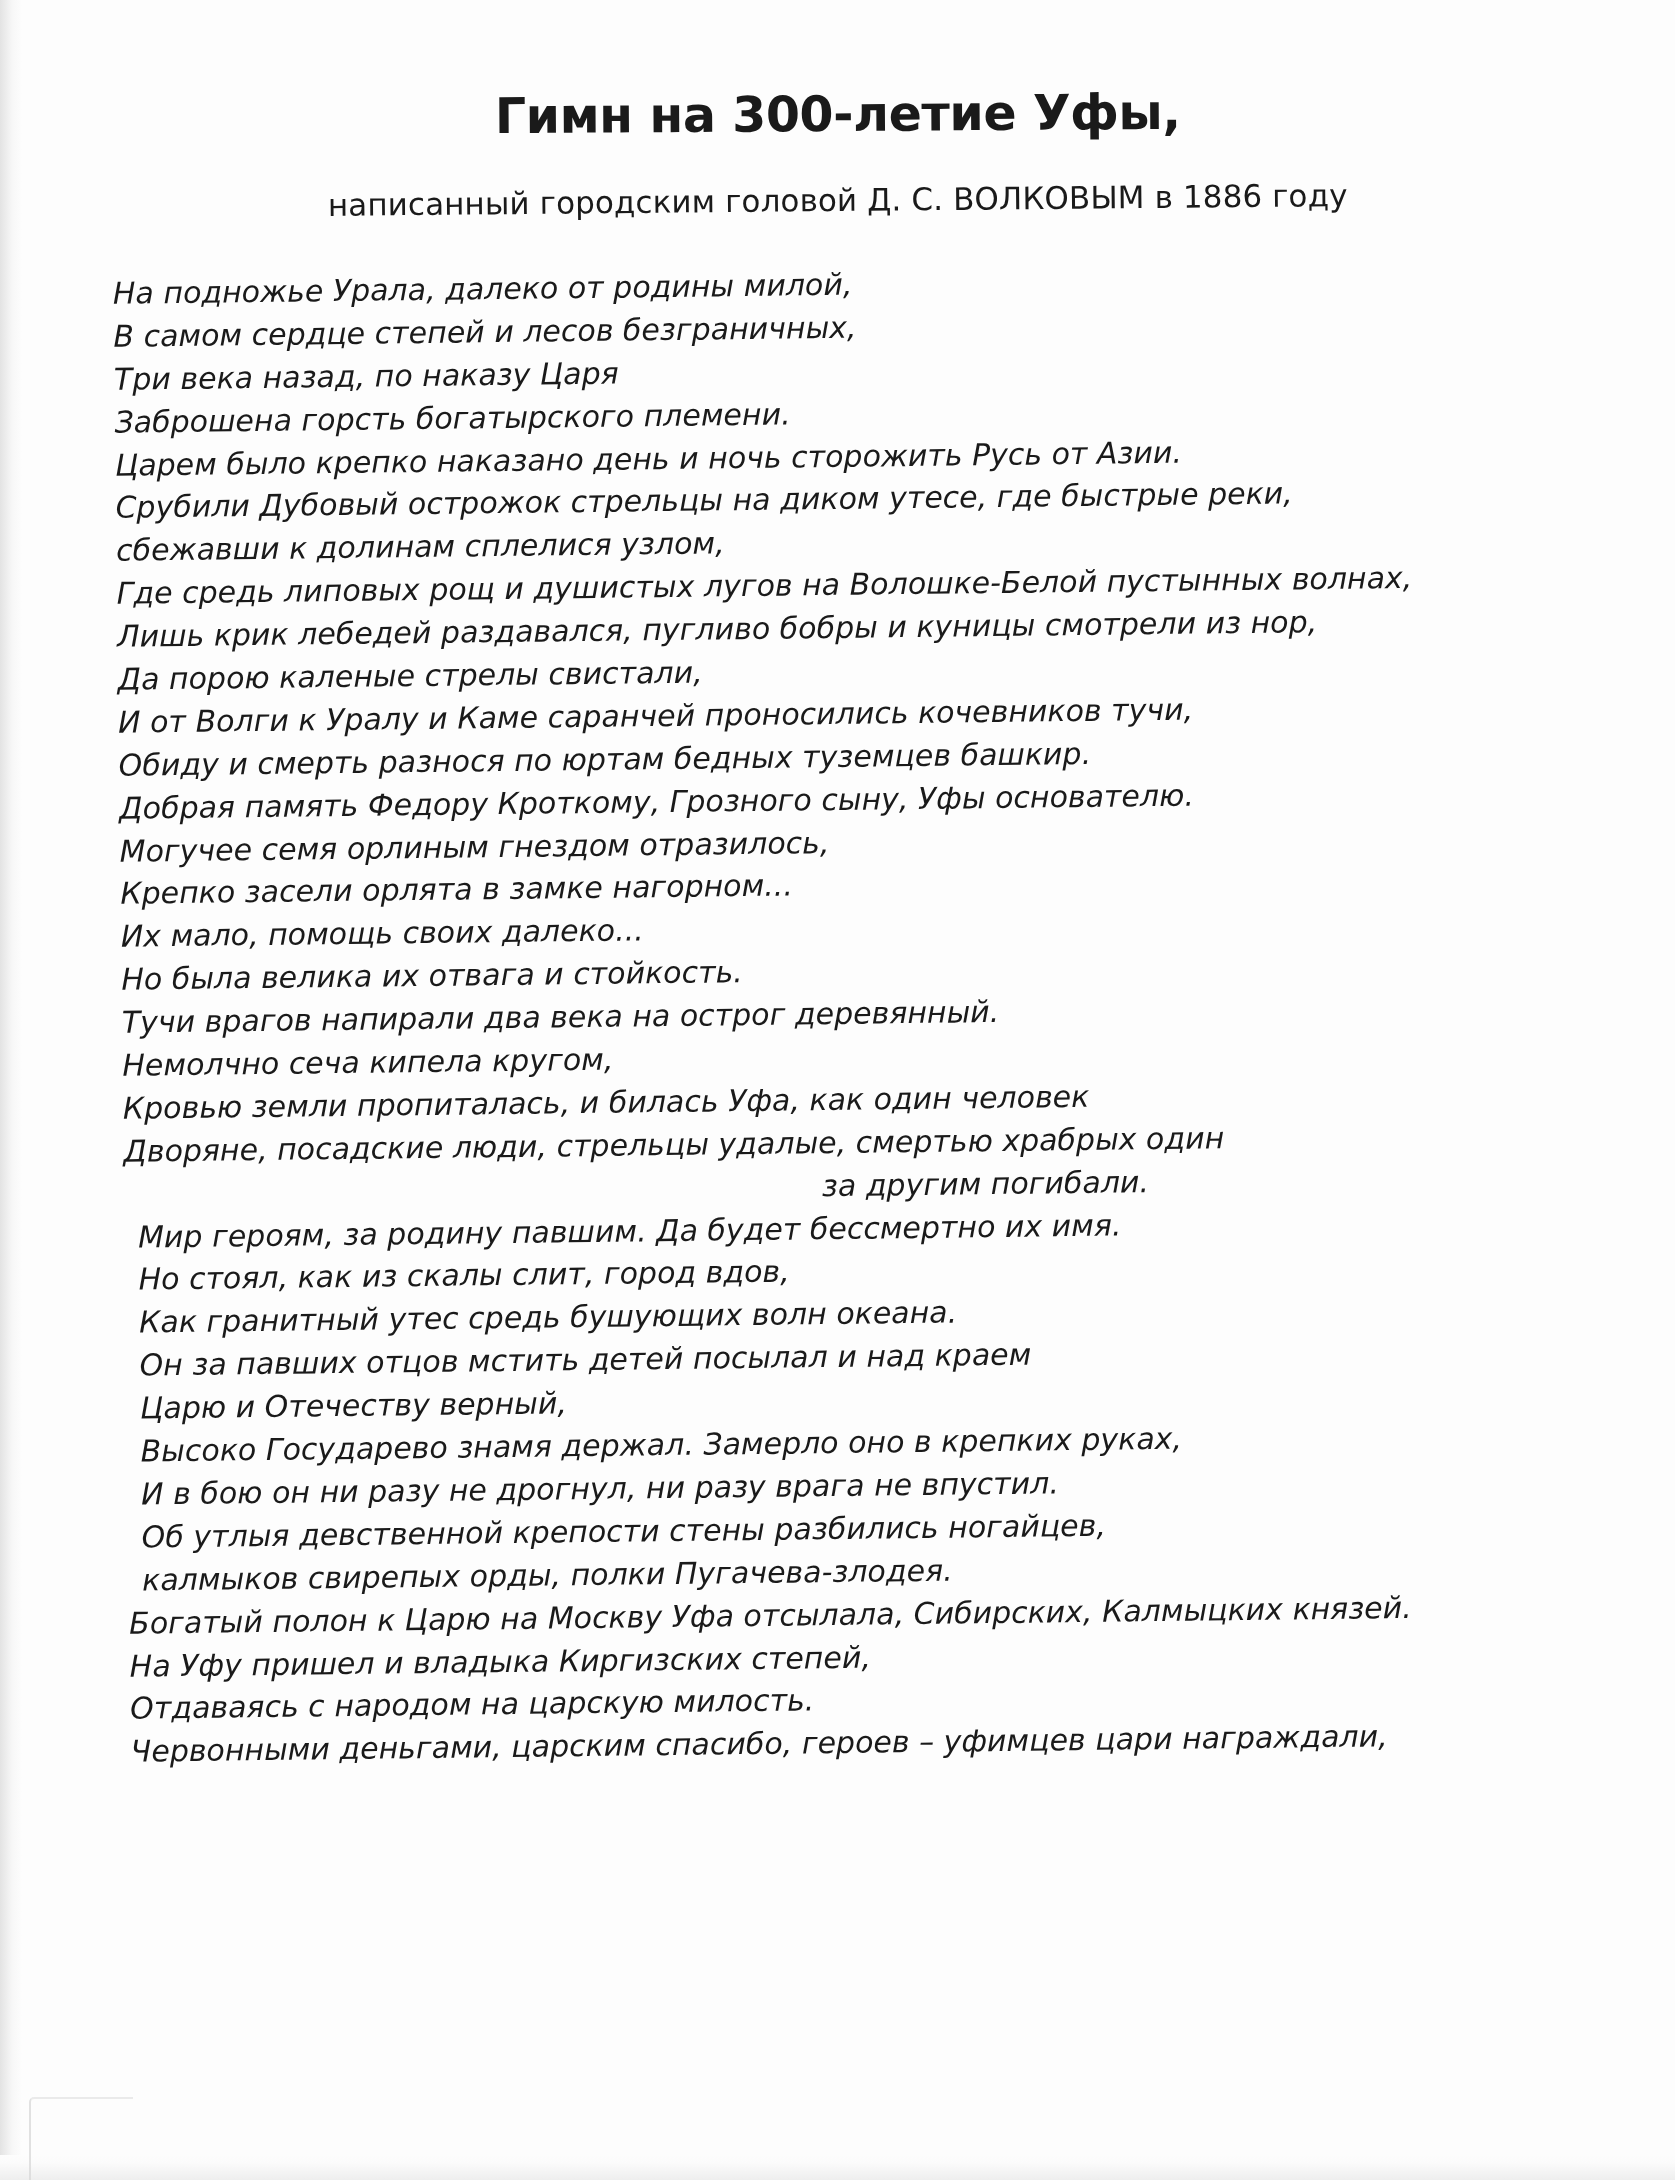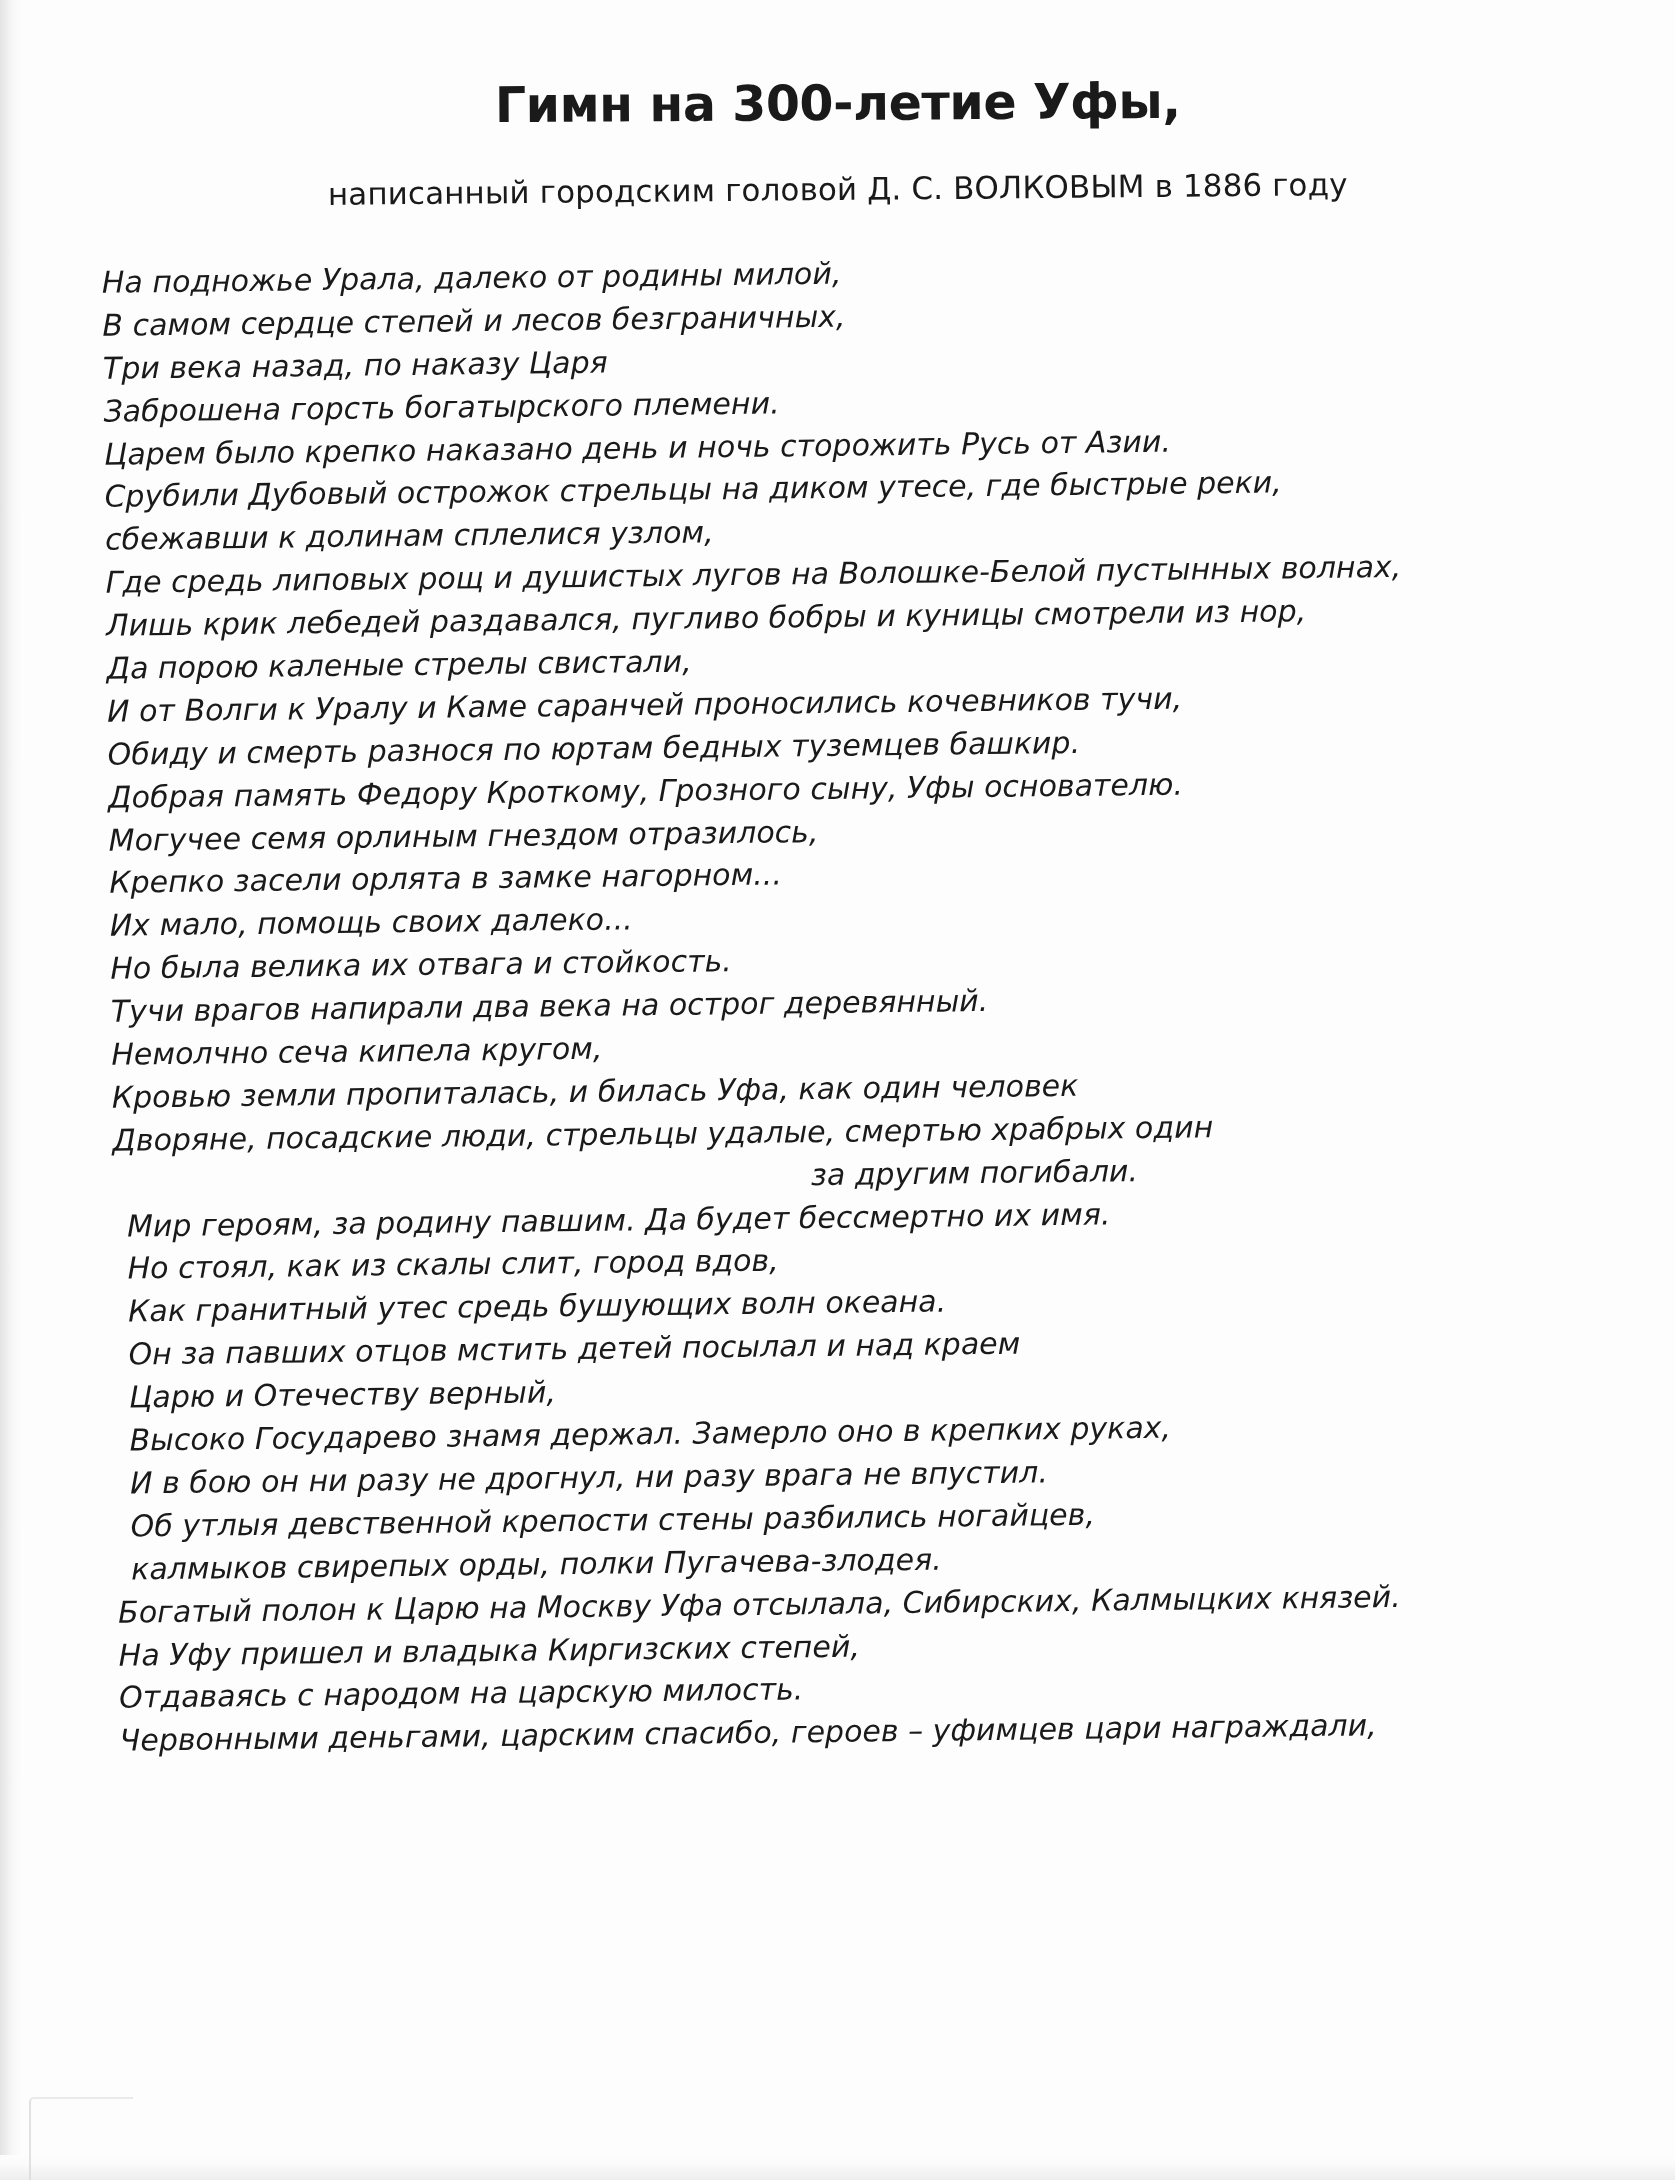--- a/index.html
+++ b/index.html
@@ -15,21 +15,21 @@
     position: relative;
     overflow: hidden;
   }
 
   .page {
     position: relative;
     width: 1675px;
     height: 2181px;
     background: #fdfdfd;
     box-sizing: border-box;
-    padding: 0;
+    padding: 11px;
   }
 
   
   .scan-edge-left {
     position: absolute;
     left: 0;
     top: 0;
     width: 22px;
     height: 2181px;
     background: linear-gradient(to right, #e3e3e3 0%, #f7f7f7 55%, #fdfdfd 100%);

